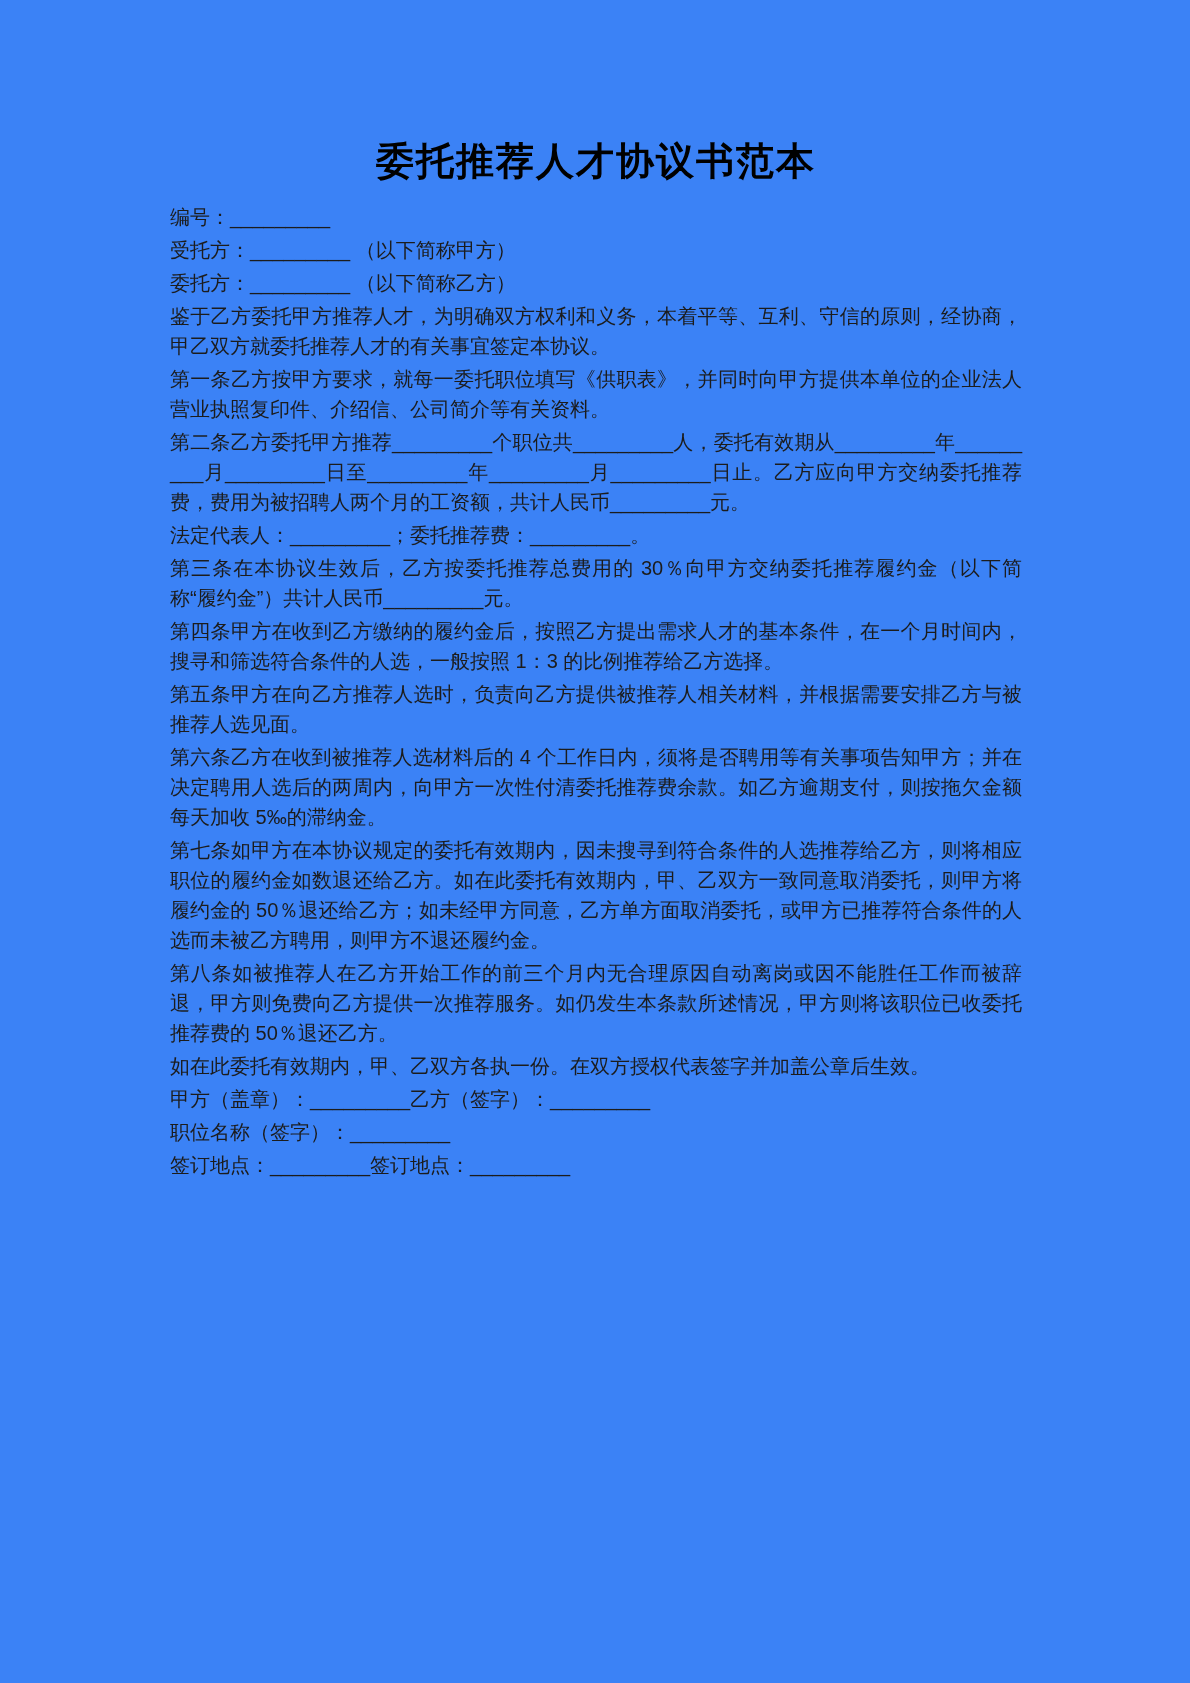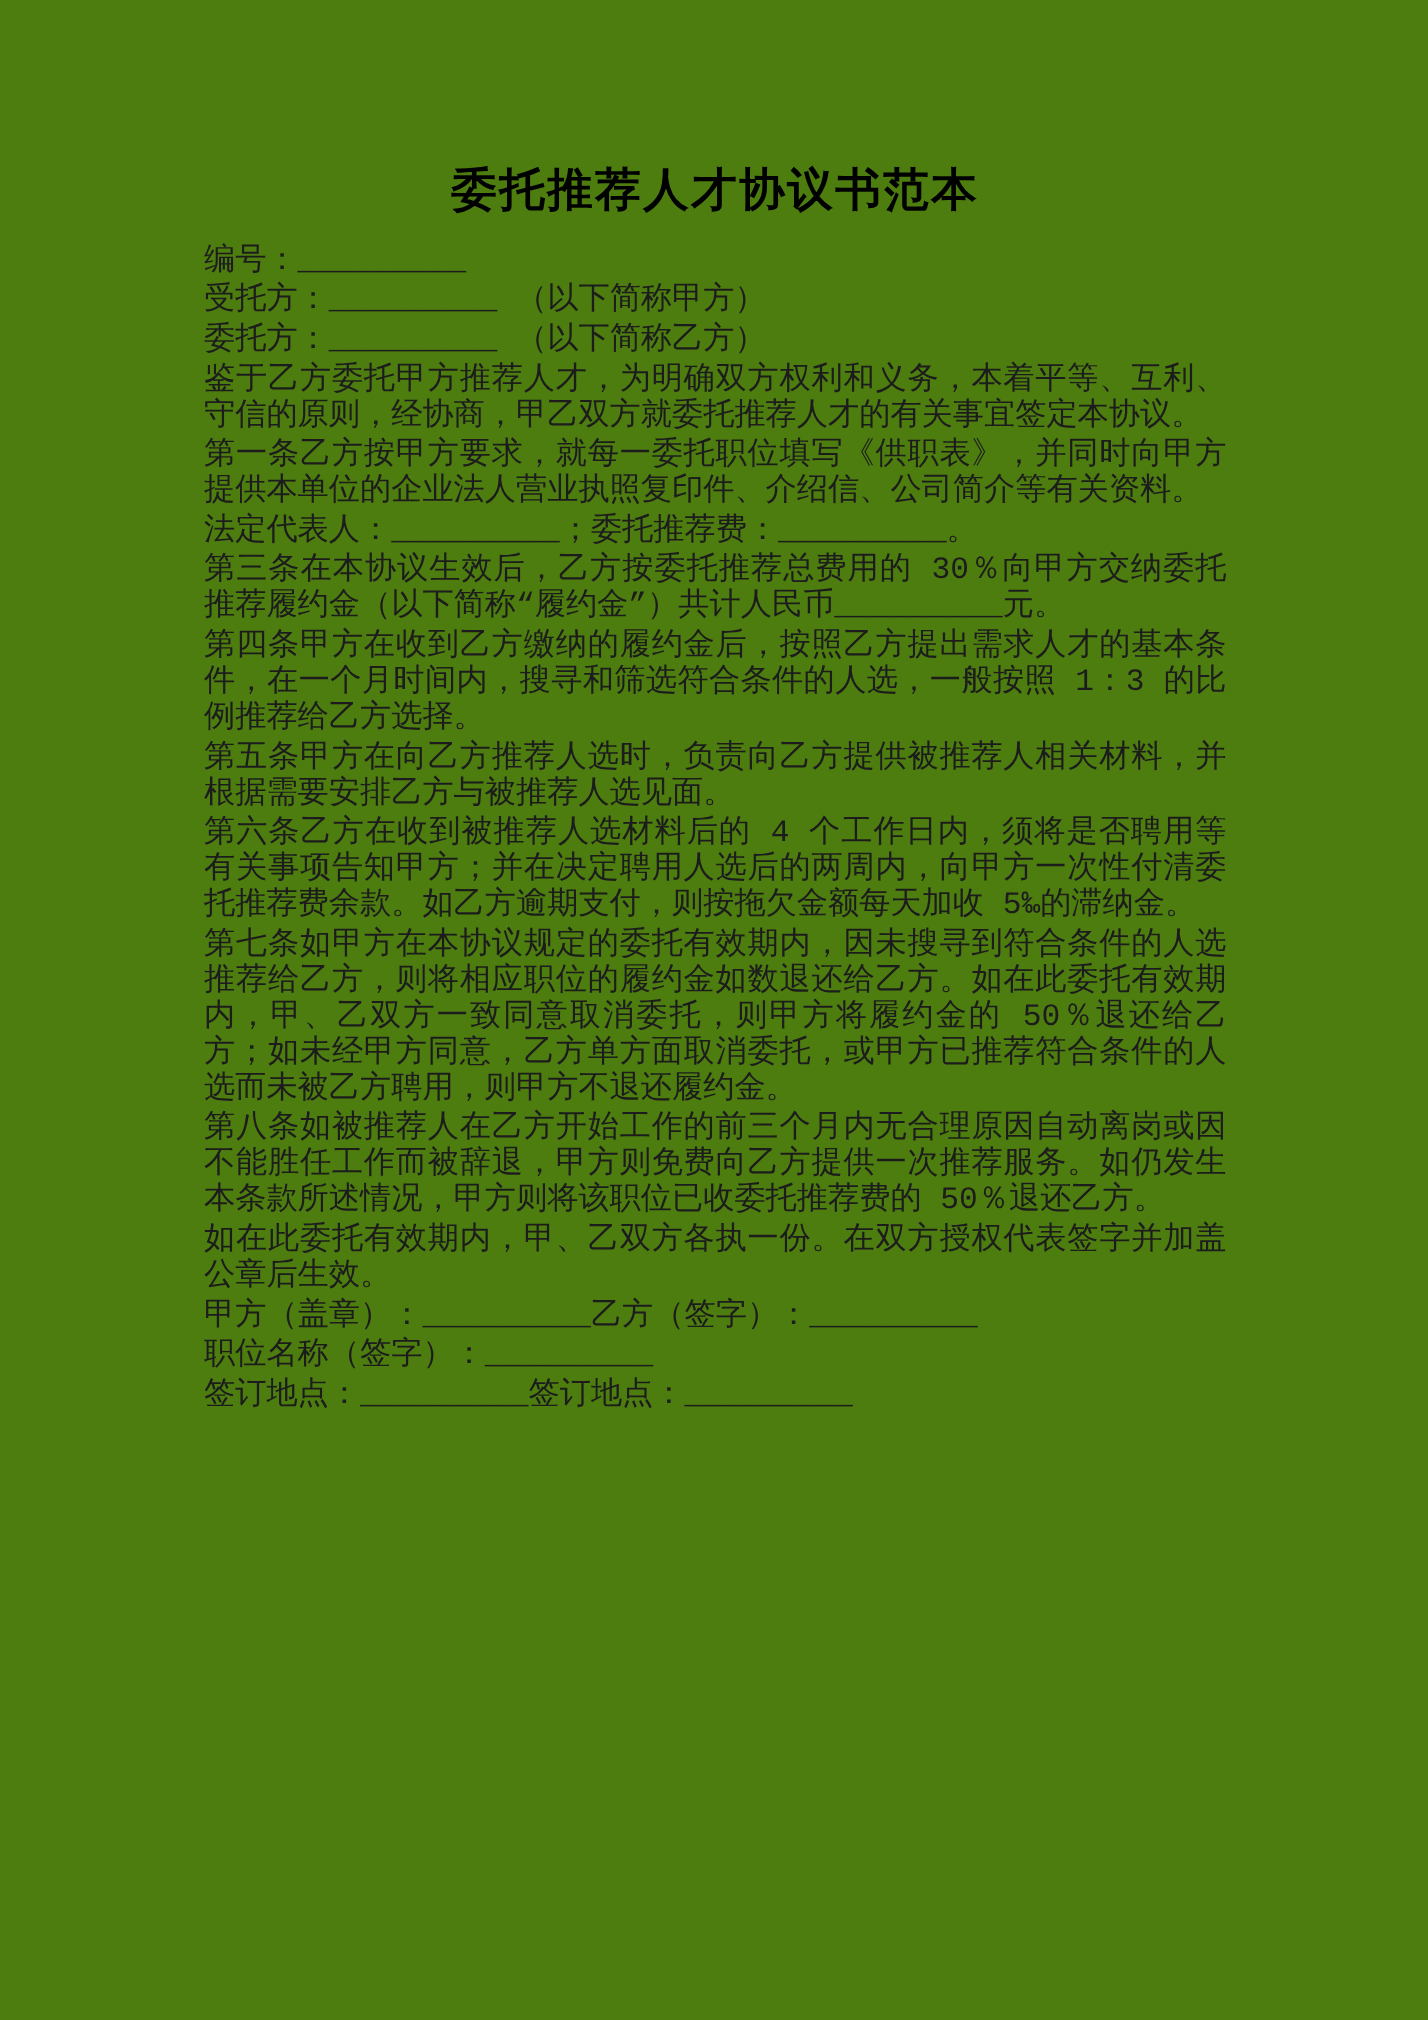--- a/index.html
+++ b/index.html
@@ -4,60 +4,61 @@
 <style>
   html, body {
     margin: 0;
     padding: 0;
     background: #ffffff;
   }
   .page {
     position: relative;
     width: 1190px;
     height: 1683px;
-    background: #4d7c0f;
+    background: #3b82f6;
     overflow: hidden;
-    font-family: Liberation Mono, monospace;
+    font-family: Liberation Sans, sans-serif;
     color: #1c1c1c;
   }
   .content {
     position: absolute;
     left: 170px;
     top: 138px;
     width: 852px;
   }
   .doc-title {
     font-size: 38px;
     font-weight: bold;
     text-align: center;
     margin: 0 0 16px 0;
     letter-spacing: 2px;
     color: #000000;
     line-height: 1.25;
   }
   .para {
-    font-size: 26px;
+    font-size: 20px;
     line-height: 30px;
     text-align: justify;
     margin: 0 0 3px 0;
     word-break: break-all;
     white-space: pre-wrap;
   }
 </style>
 </head>
 <body>
 
 <div class="page">
   <div class="content">
     <h1 class="doc-title">委托推荐人才协议书范本</h1>
     <p class="para">编号：_________</p>
     <p class="para">受托方：_________ （以下简称甲方）</p>
     <p class="para">委托方：_________ （以下简称乙方）</p>
     <p class="para">鉴于乙方委托甲方推荐人才，为明确双方权利和义务，本着平等、互利、守信的原则，经协商，甲乙双方就委托推荐人才的有关事宜签定本协议。</p>
     <p class="para">第一条乙方按甲方要求，就每一委托职位填写《供职表》，并同时向甲方提供本单位的企业法人营业执照复印件、介绍信、公司简介等有关资料。</p>
+    <p class="para">第二条乙方委托甲方推荐_________个职位共_________人，委托有效期从_________年_________月_________日至_________年_________月_________日止。乙方应向甲方交纳委托推荐费，费用为被招聘人两个月的工资额，共计人民币_________元。</p>
     <p class="para">法定代表人：_________；委托推荐费：_________。</p>
     <p class="para">第三条在本协议生效后，乙方按委托推荐总费用的 30％向甲方交纳委托推荐履约金（以下简称“履约金”）共计人民币_________元。</p>
     <p class="para">第四条甲方在收到乙方缴纳的履约金后，按照乙方提出需求人才的基本条件，在一个月时间内，搜寻和筛选符合条件的人选，一般按照 1：3 的比例推荐给乙方选择。</p>
     <p class="para">第五条甲方在向乙方推荐人选时，负责向乙方提供被推荐人相关材料，并根据需要安排乙方与被推荐人选见面。</p>
     <p class="para">第六条乙方在收到被推荐人选材料后的 4 个工作日内，须将是否聘用等有关事项告知甲方；并在决定聘用人选后的两周内，向甲方一次性付清委托推荐费余款。如乙方逾期支付，则按拖欠金额每天加收 5‰的滞纳金。</p>
     <p class="para">第七条如甲方在本协议规定的委托有效期内，因未搜寻到符合条件的人选推荐给乙方，则将相应职位的履约金如数退还给乙方。如在此委托有效期内，甲、乙双方一致同意取消委托，则甲方将履约金的 50％退还给乙方；如未经甲方同意，乙方单方面取消委托，或甲方已推荐符合条件的人选而未被乙方聘用，则甲方不退还履约金。</p>
     <p class="para">第八条如被推荐人在乙方开始工作的前三个月内无合理原因自动离岗或因不能胜任工作而被辞退，甲方则免费向乙方提供一次推荐服务。如仍发生本条款所述情况，甲方则将该职位已收委托推荐费的 50％退还乙方。</p>
     <p class="para">如在此委托有效期内，甲、乙双方各执一份。在双方授权代表签字并加盖公章后生效。</p>
     <p class="para">甲方（盖章）：_________乙方（签字）：_________</p>
     <p class="para">职位名称（签字）：_________</p>

